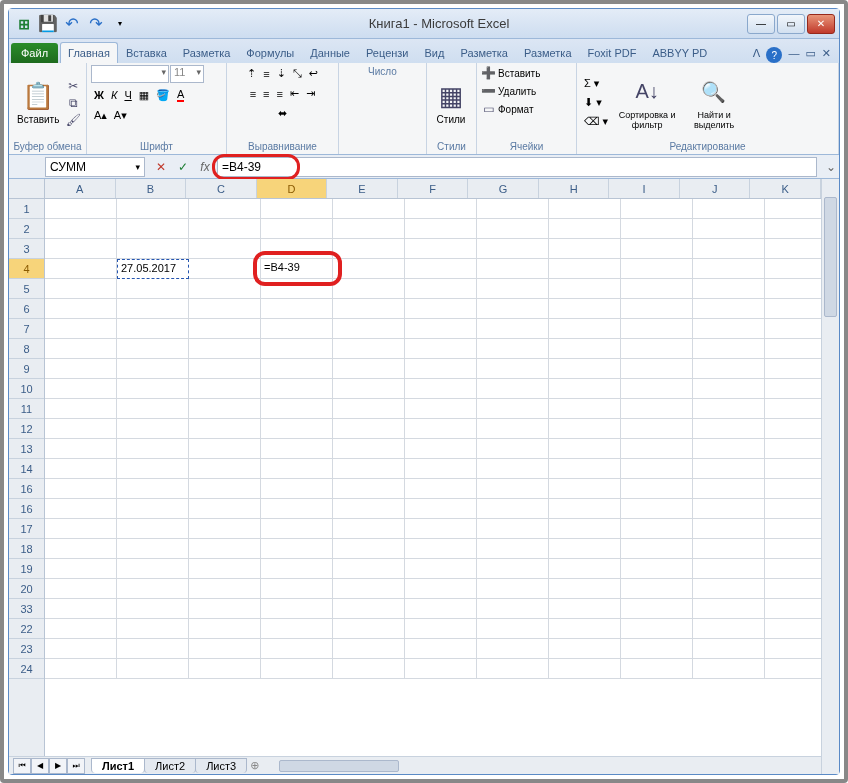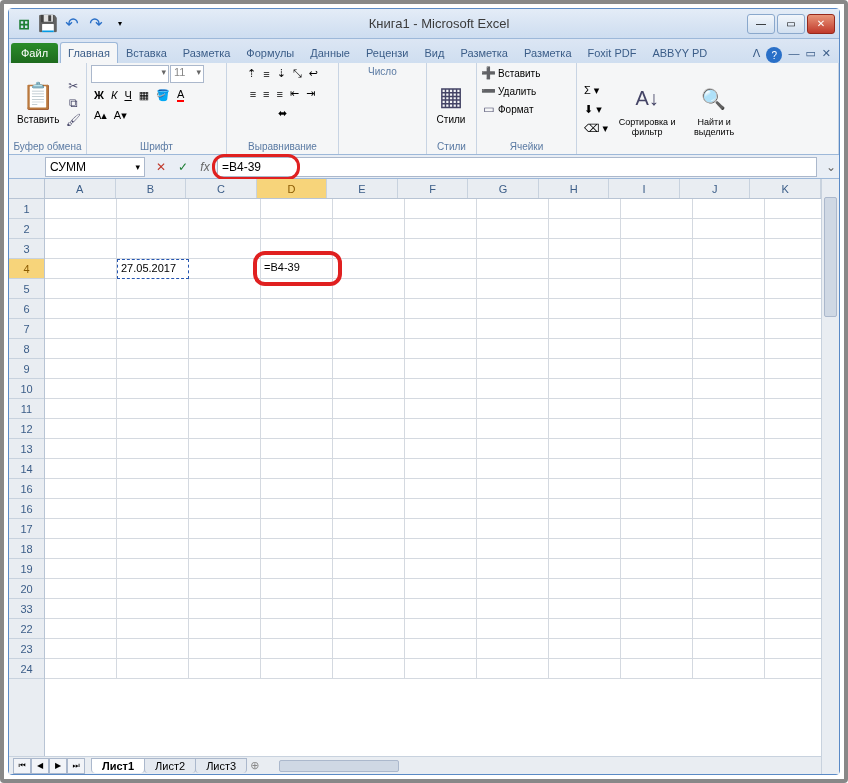--- a/index.html
+++ b/index.html
@@ -244,20 +244,21 @@
         </div>
         <div class="big-btn">
           <span class="ico lg" style="font-size:20px">A↓</span>
           <span style="font-size:9px;text-align:center;width:60px">Сортировка и фильтр</span>
         </div>
         <div class="big-btn">
           <span class="ico lg" style="font-size:20px">🔍</span>
           <span style="font-size:9px;text-align:center;width:54px">Найти и выделить</span>
         </div>
       </div>
+      <div class="group-label">Редактирование</div>
     </div>
   </div>
 
   <div class="formula-row">
     <div class="name-box">
       <span>СУММ</span>
       <span style="font-size:9px">▾</span>
     </div>
     <div class="fx-btns">
       <div class="fx-btn" style="color:#c0392b">✕</div>

